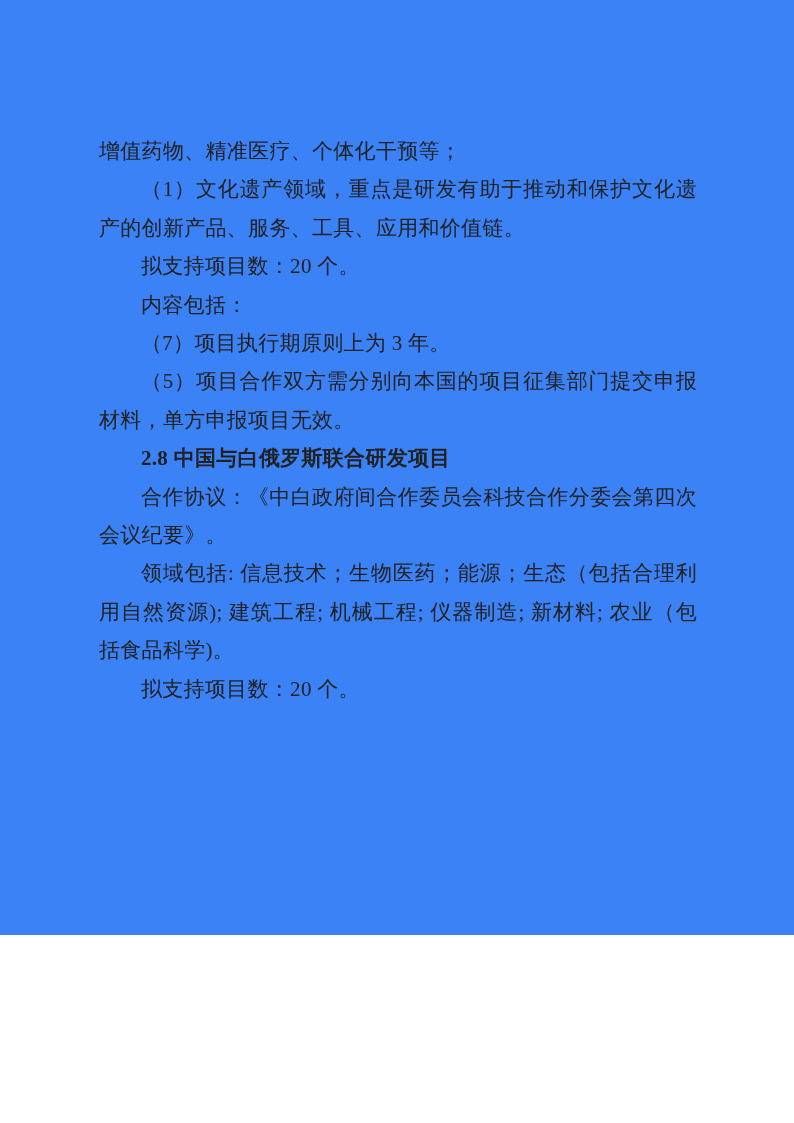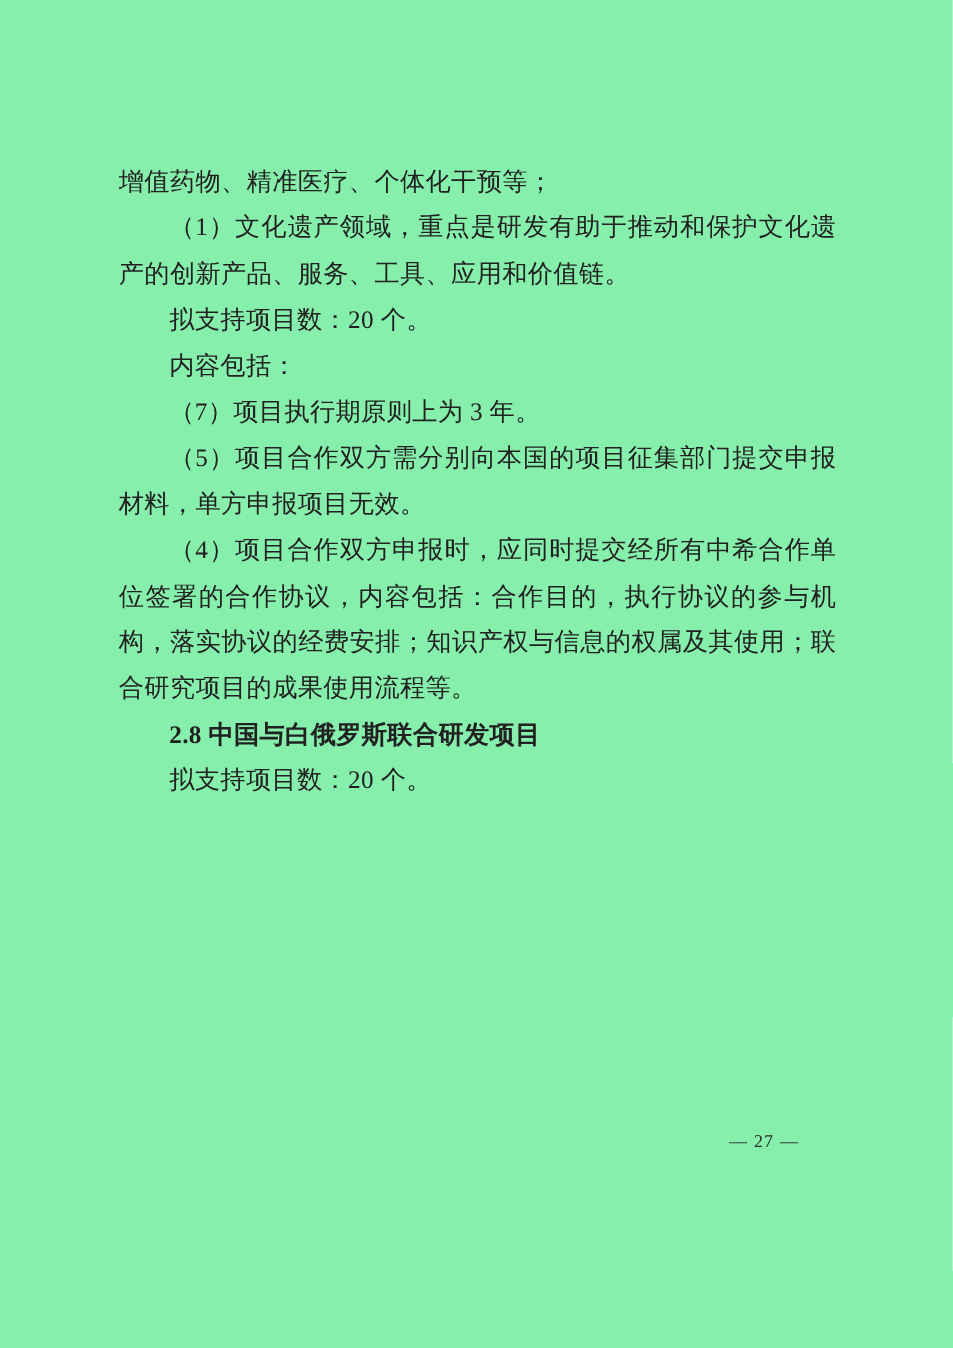--- a/index.html
+++ b/index.html
@@ -3,22 +3,22 @@
 <meta charset="utf-8">
 <style>
   html, body {
     margin: 0;
     padding: 0;
     background: #ffffff;
   }
   .page {
     position: relative;
     width: 794px;
-    height: 1123px;
-    background: #86efac;
+    height: 935px;
+    background: #3b82f6;
     overflow: hidden;
     font-family: "Liberation Serif", "DejaVu Serif", serif;
     color: #212121;
   }
   .content {
     position: absolute;
     left: 99px;
     right: 97px;
     top: 132px;
   }
@@ -50,18 +50,19 @@
 <body>
 
 <div class="page">
   <div class="content">
     <p class="para">增值药物、精准医疗、个体化干预等；</p>
     <p class="para indent">（1）文化遗产领域，重点是研发有助于推动和保护文化遗产的创新产品、服务、工具、应用和价值链。</p>
     <p class="para indent">拟支持项目数：20 个。</p>
     <p class="para indent">内容包括：</p>
     <p class="para indent">（7）项目执行期原则上为 3 年。</p>
     <p class="para indent">（5）项目合作双方需分别向本国的项目征集部门提交申报材料，单方申报项目无效。</p>
-    <p class="para indent">（4）项目合作双方申报时，应同时提交经所有中希合作单位签署的合作协议，内容包括：合作目的，执行协议的参与机构，落实协议的经费安排；知识产权与信息的权属及其使用；联合研究项目的成果使用流程等。</p>
     <p class="para heading">2.8 中国与白俄罗斯联合研发项目</p>
+    <p class="para indent">合作协议：《中白政府间合作委员会科技合作分委会第四次会议纪要》。</p>
+    <p class="para indent">领域包括: 信息技术；生物医药；能源；生态（包括合理利用自然资源); 建筑工程; 机械工程; 仪器制造; 新材料; 农业（包括食品科学)。</p>
     <p class="para indent">拟支持项目数：20 个。</p>
   </div>
   <div class="footer">— 27 —</div>
 </div>
 
 </body></html>

